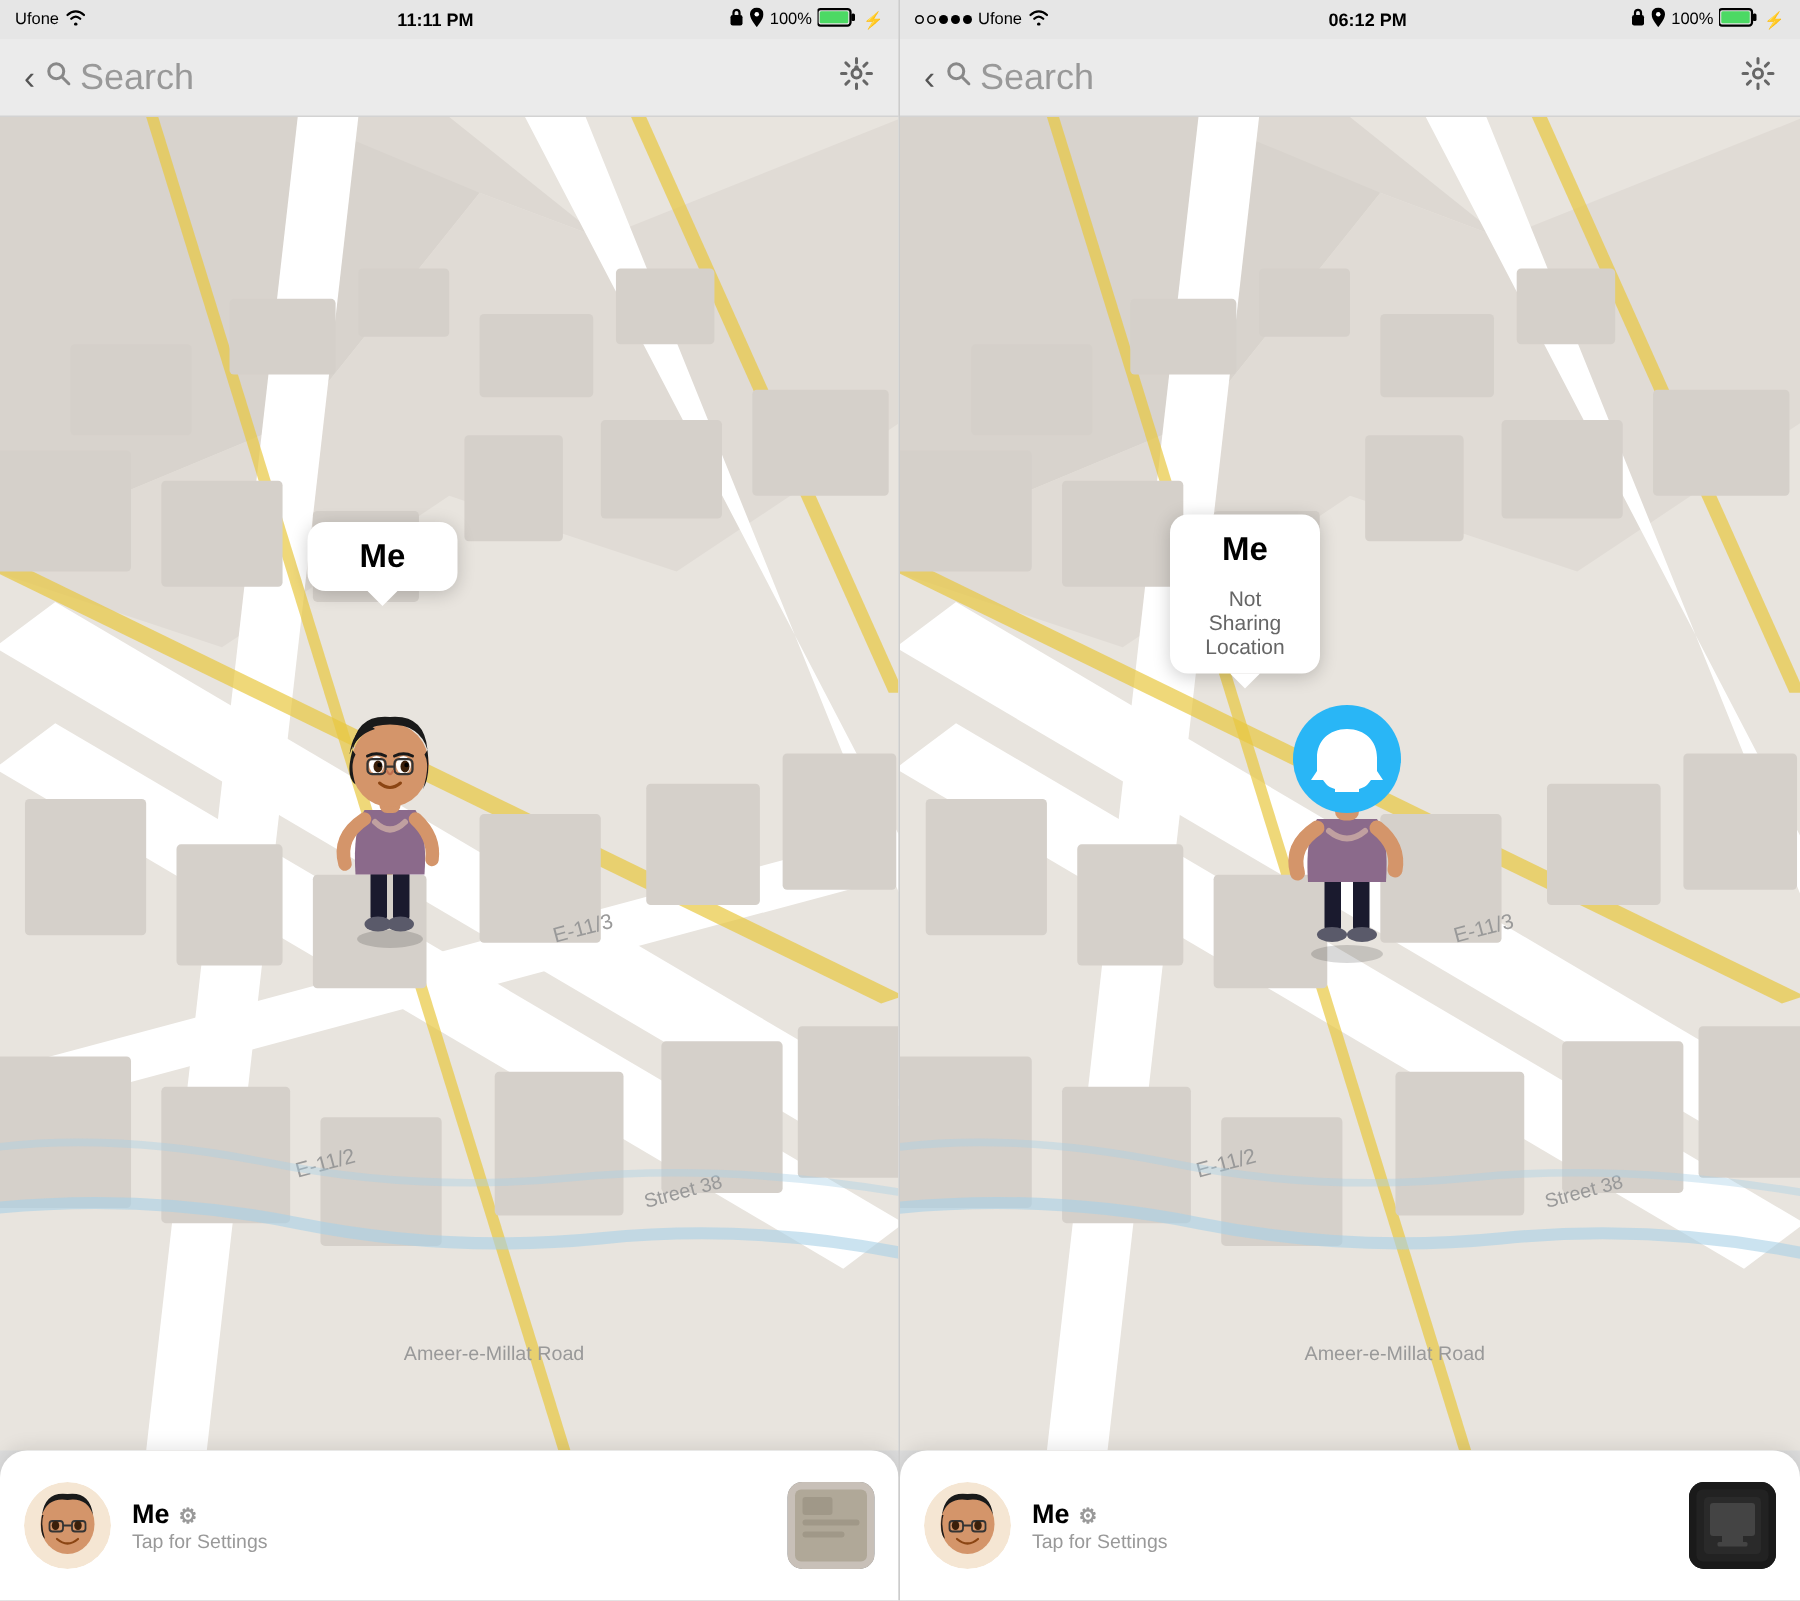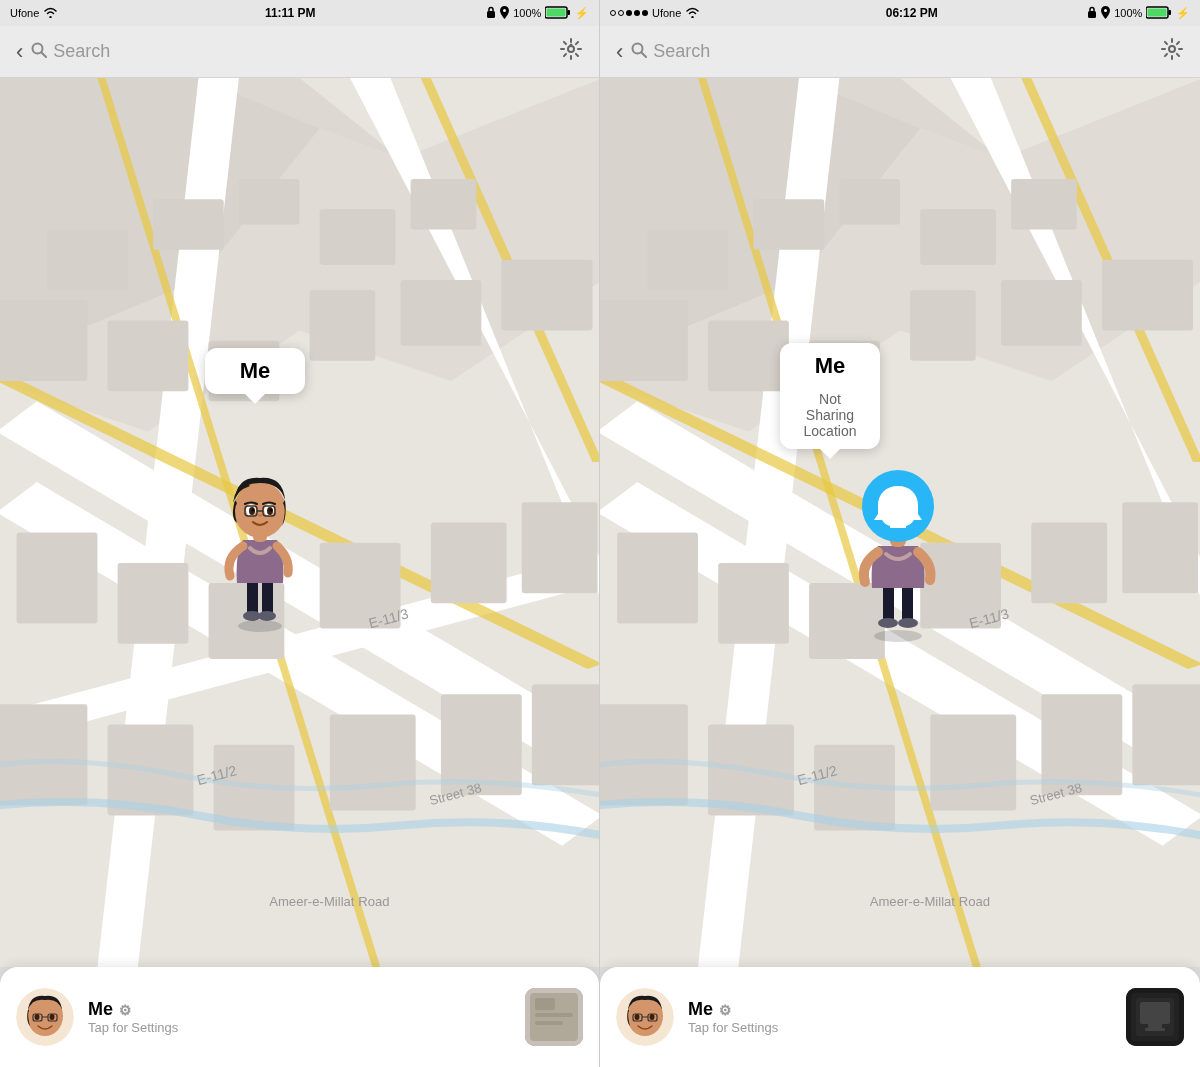--- a/index.html
+++ b/index.html
@@ -105,21 +105,21 @@
       gap: 6px;
       flex: 1;
     }
 
     .search-icon-nav {
       font-size: 16px;
       color: #555;
     }
 
     .nav-search-text {
-      font-size: 18px;
+      font-size: 24px;
       color: #999;
       font-weight: 300;
     }
 
     .nav-gear {
       font-size: 22px;
       color: #555;
     }
 
     

